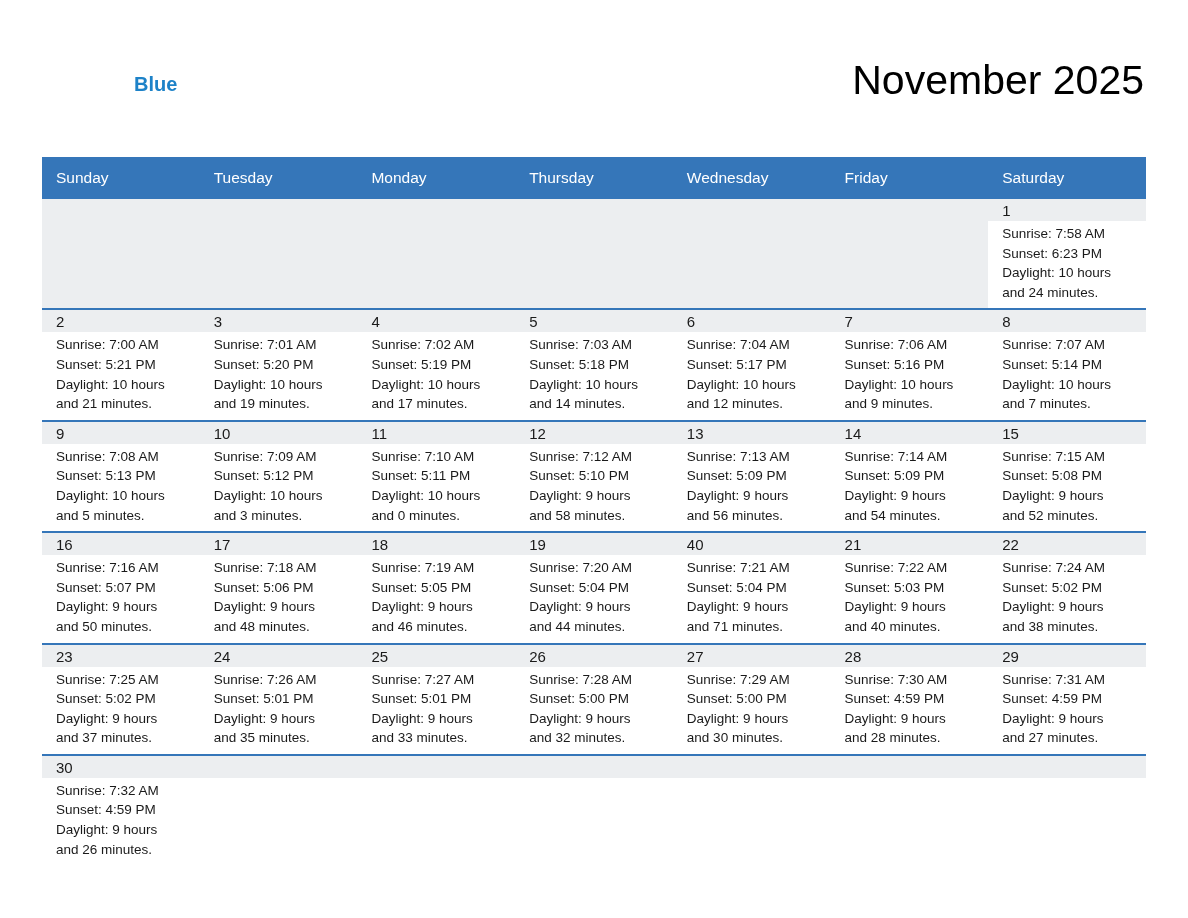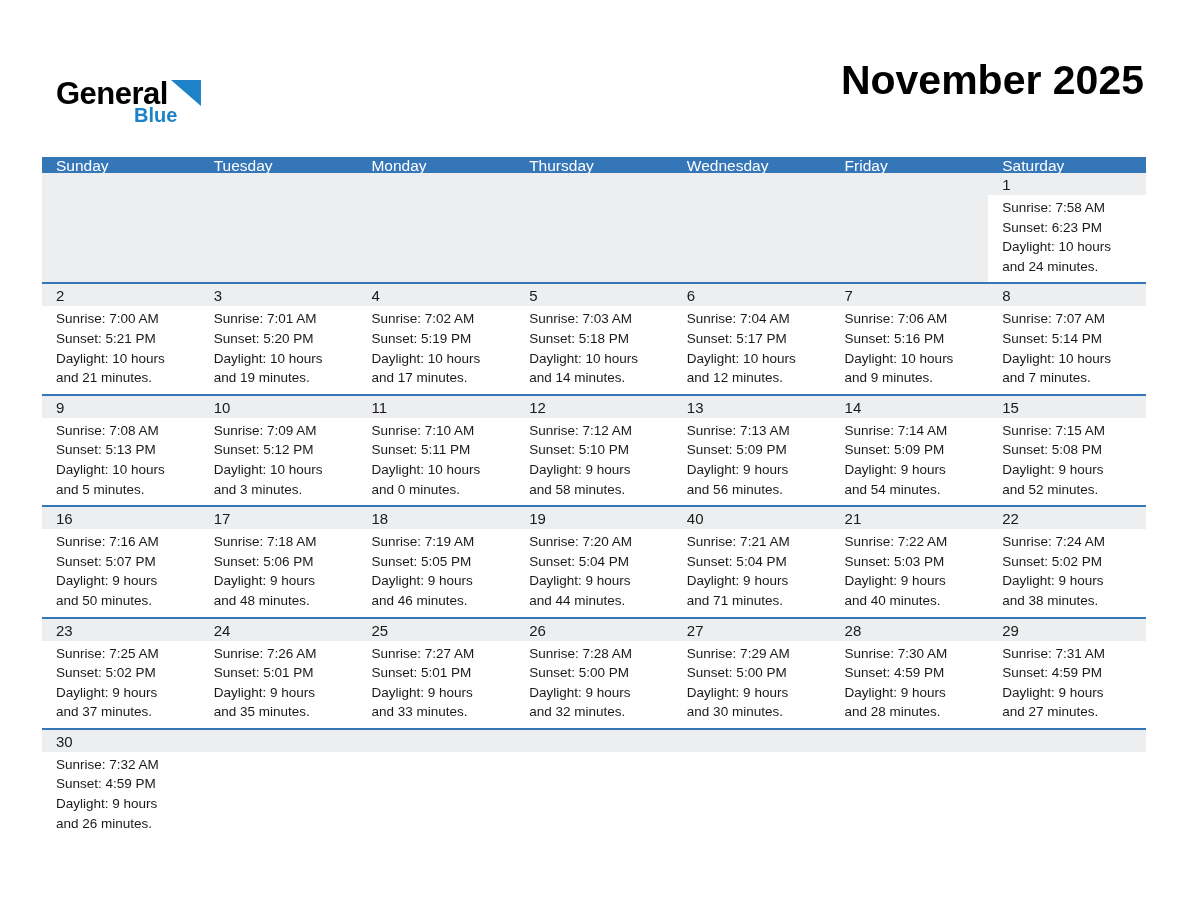--- a/index.html
+++ b/index.html
@@ -30,30 +30,30 @@
     width: 30px; height: 26px;
     background: var(--logo-blue, #1d82c8);
     clip-path: polygon(0 0, 100% 0, 100% 100%);
     margin-left: 3px; margin-top: 2px;
   }
   .logo-blue {
     font-size: 20px; font-weight: 700;
     color: var(--logo-blue, #1d82c8);
     margin-left: 78px; margin-top: -4px;
   }
-  .titles { text-align: right; padding-top: 2px; font-weight: bold; }
+  .titles { text-align: right; padding-top: 2px; }
   .month-title { font-size: 41px; color: #000; line-height: 1.1; }
   .location-subtitle { font-size: 24px; color: #000; margin-top: 9px; }
 
   
   .calendar { margin: 0 42px; }
   .weekday-header {
     display: grid; grid-template-columns: repeat(7, 1fr);
     background: var(--accent, #3576b9);
-    height: 16px;
+    height: 42px;
   }
   .weekday-cell {
     color: #fff; font-size: 15.5px;
     display: flex; align-items: center;
     padding-left: 14px;
   }
   .week {
     display: grid; grid-template-columns: repeat(7, 1fr);
     min-height: 109px;
     border-top: 2px solid var(--accent, #3576b9);
@@ -72,24 +72,20 @@
   .cell.empty.lead .daynum, .cell.empty.lead .cbody { background: transparent; }
   .line { font-size: 13.5px; line-height: 19.6px; color: #1a1a1a; white-space: nowrap; }
 </style>
 </head>
 <body>
 
 <div class="page">
 
   <div class="top">
     <div class="logo">
-      <div class="logo-line1">
-        <span class="logo-general">General</span>
-        <span class="logo-triangle"></span>
-      </div>
       <div class="logo-blue">Blue</div>
     </div>
     <div class="titles">
       <div class="month-title">November 2025</div>
     </div>
   </div>
 
   <div class="calendar">
     <div class="weekday-header">
       <div class="weekday-cell">Sunday</div>

